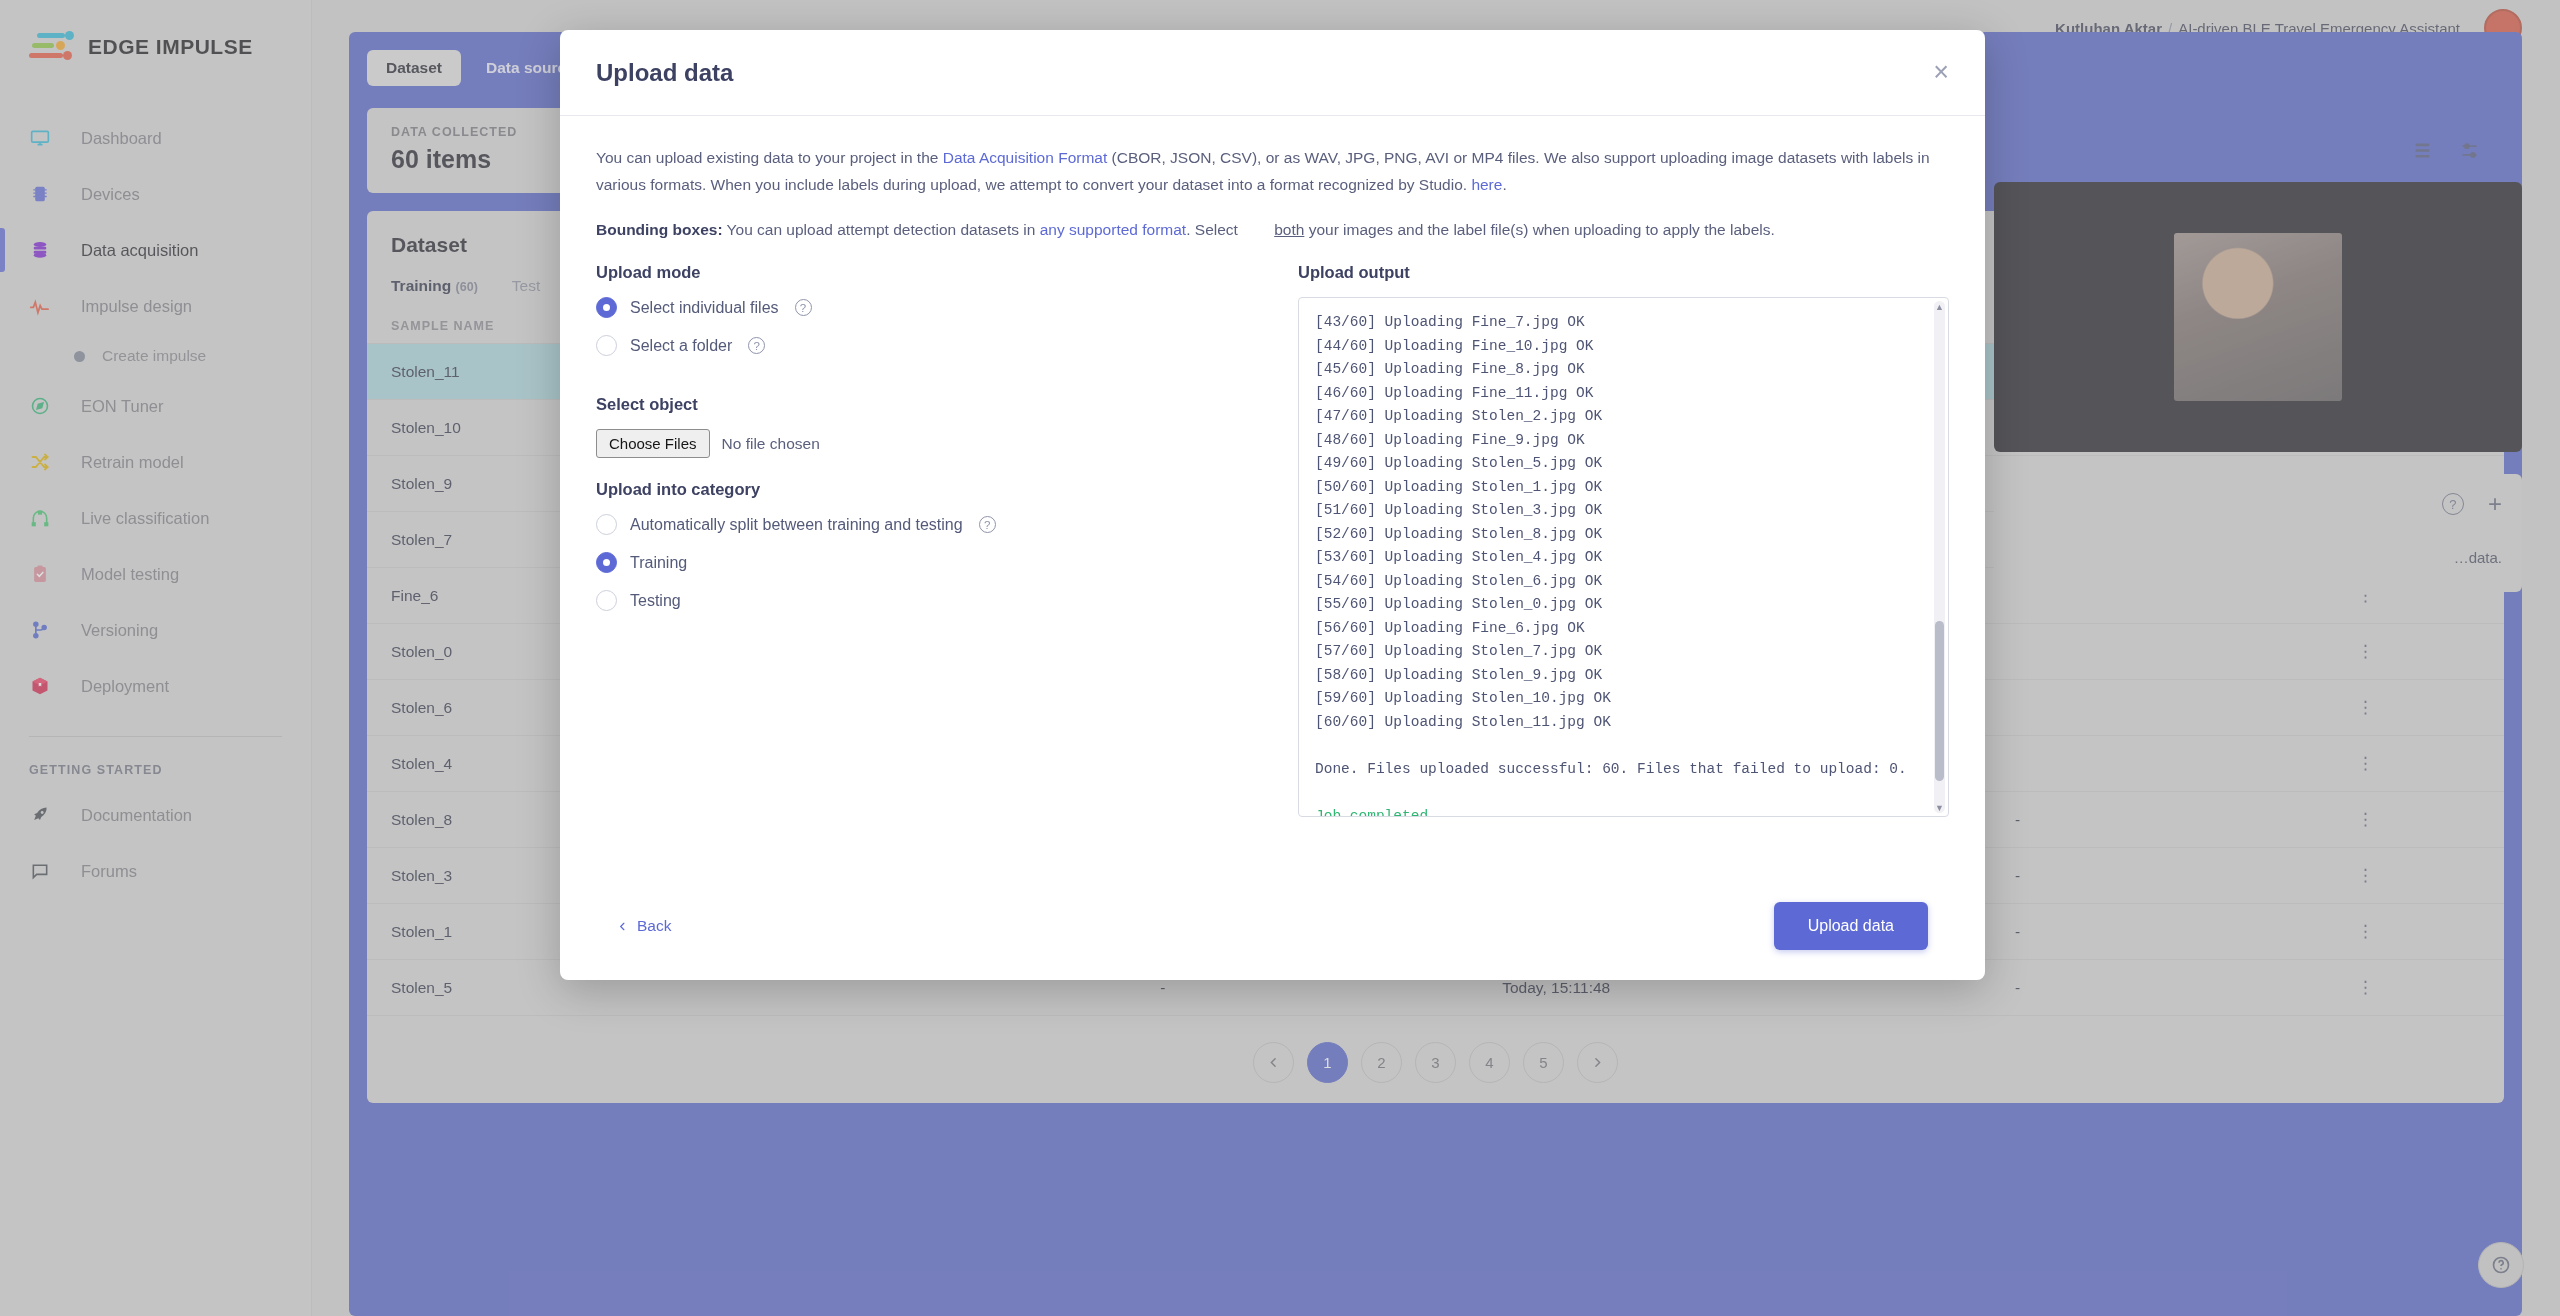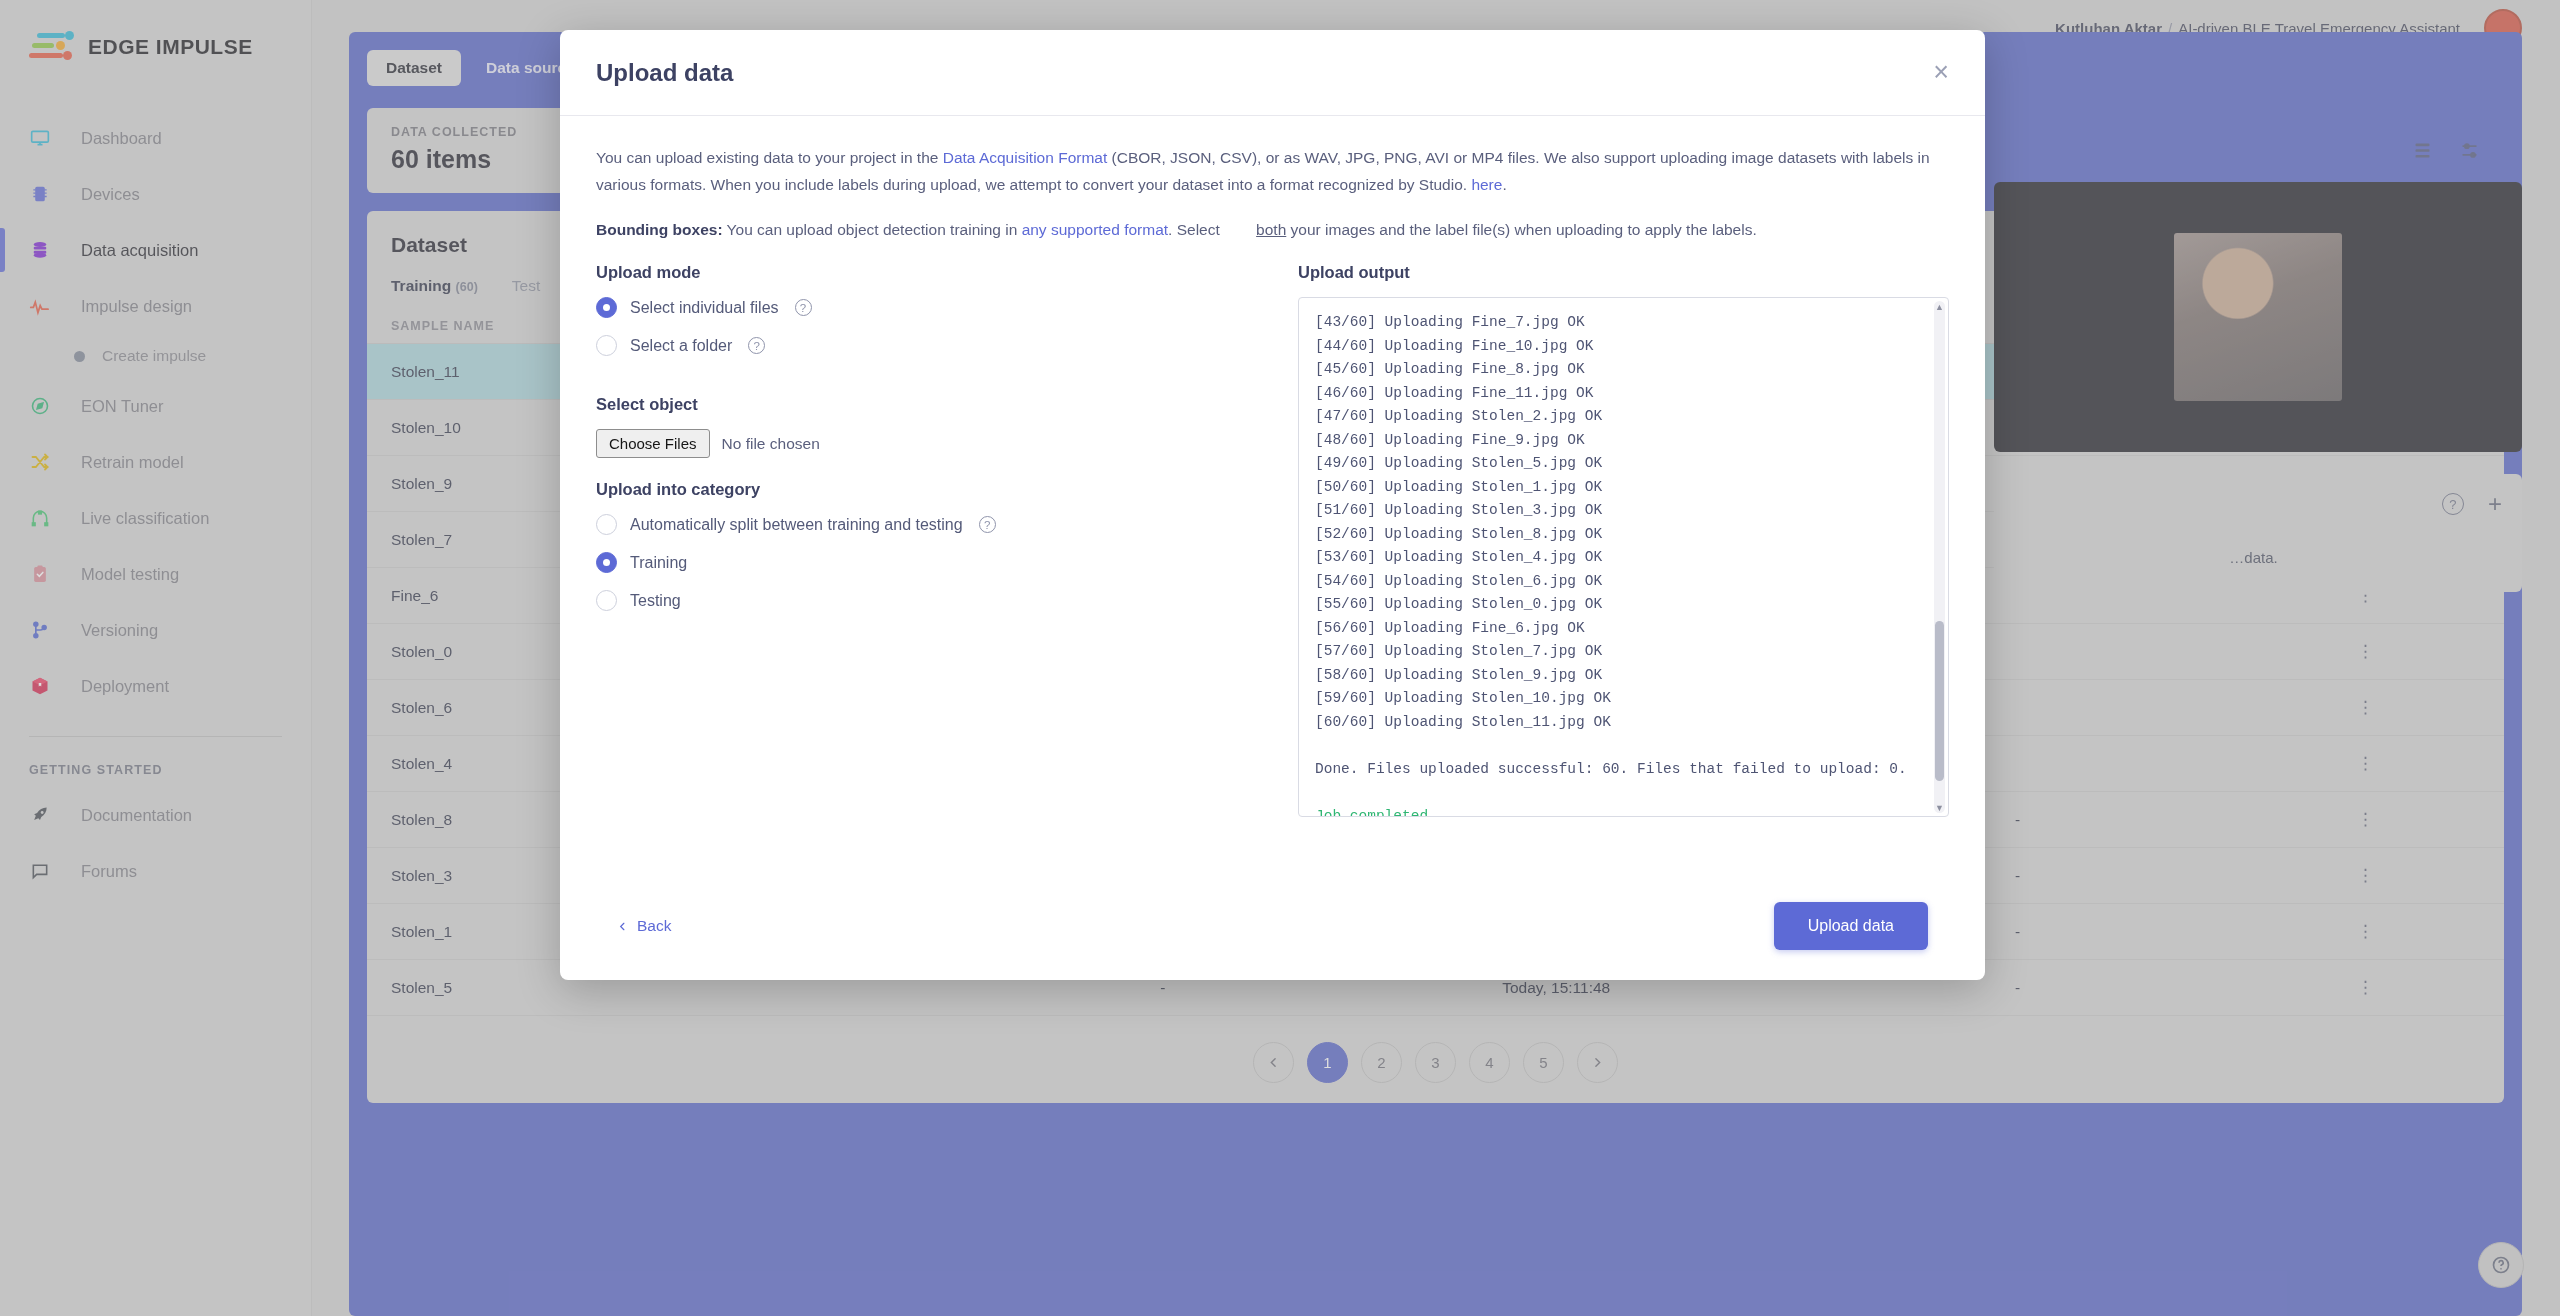--- a/index.html
+++ b/index.html
@@ -134,21 +134,21 @@
     width: 168px; height: 168px; border-radius: 3px;
     background:
       radial-gradient(circle at 38% 30%, #c9a890 0 22%, rgba(0,0,0,0) 23%),
       linear-gradient(160deg, #9d8f8b 0%, #7b6f6c 40%, #5f5a5c 100%);
   }
   .preview-card {
     background:#d6d6d6; border-radius:6px; margin-top:22px; height: 118px;
     position: relative;
   }
   .pc-icons { position:absolute; right: 20px; top: 18px; display:flex; gap: 24px; align-items:center;}
-  .pc-text { position:absolute; left: 0; right: 9px; bottom: 26px; text-align:center;
+  .pc-text { position:absolute; left: 0; right: 20px; bottom: 26px; text-align:right;
              font-size: 15px; color:#454a5e; }
   .circ-btn {
     width: 22px; height: 22px; border-radius: 50%; border: 1.6px solid #6b7086;
     display:flex; align-items:center; justify-content:center; font-size: 13px; color:#6b7086;
   }
   .plus { font-size: 24px; color:#5f6478; line-height: 1; }
 
   .help-fab {
     position: absolute; right: 36px; bottom: 28px;
     width: 46px; height: 46px; border-radius: 50%;
@@ -605,21 +605,21 @@
     <div class="modal-head">
       <div class="modal-title">Upload data</div>
       <div class="modal-close">×</div>
     </div>
 
     <div class="modal-body">
       <p class="intro">
         <span>You can upload existing data to your project in the </span><a href="#">Data Acquisition Format</a><span> (CBOR, JSON, CSV), or as WAV, JPG, PNG, AVI or MP4 files. We also support uploading image datasets with labels in various formats. When you include labels during upload, we attempt to convert your dataset into a format recognized by Studio. </span><a href="#">here</a><span>.</span>
       </p>
       <p class="intro">
-        <b>Bounding boxes:</b><span> You can upload object detection training in </span><a href="#">any supported format</a><span>. Select </span><u>both</u><span> your images and the label file(s) when uploading to apply the labels.</span>
+        <b>Bounding boxes:</b><span> You can upload attempt detection datasets in </span><a href="#">any supported format</a><span>. Select </span><u>both</u><span> your images and the label file(s) when uploading to apply the labels.</span>
       </p>
 
       <div class="cols">
         <div class="col-left">
 
           <div class="field-label">Upload mode</div>
 
           <div class="radio-row">
             <span class="radio on"></span>
             <span>Select individual files</span>

